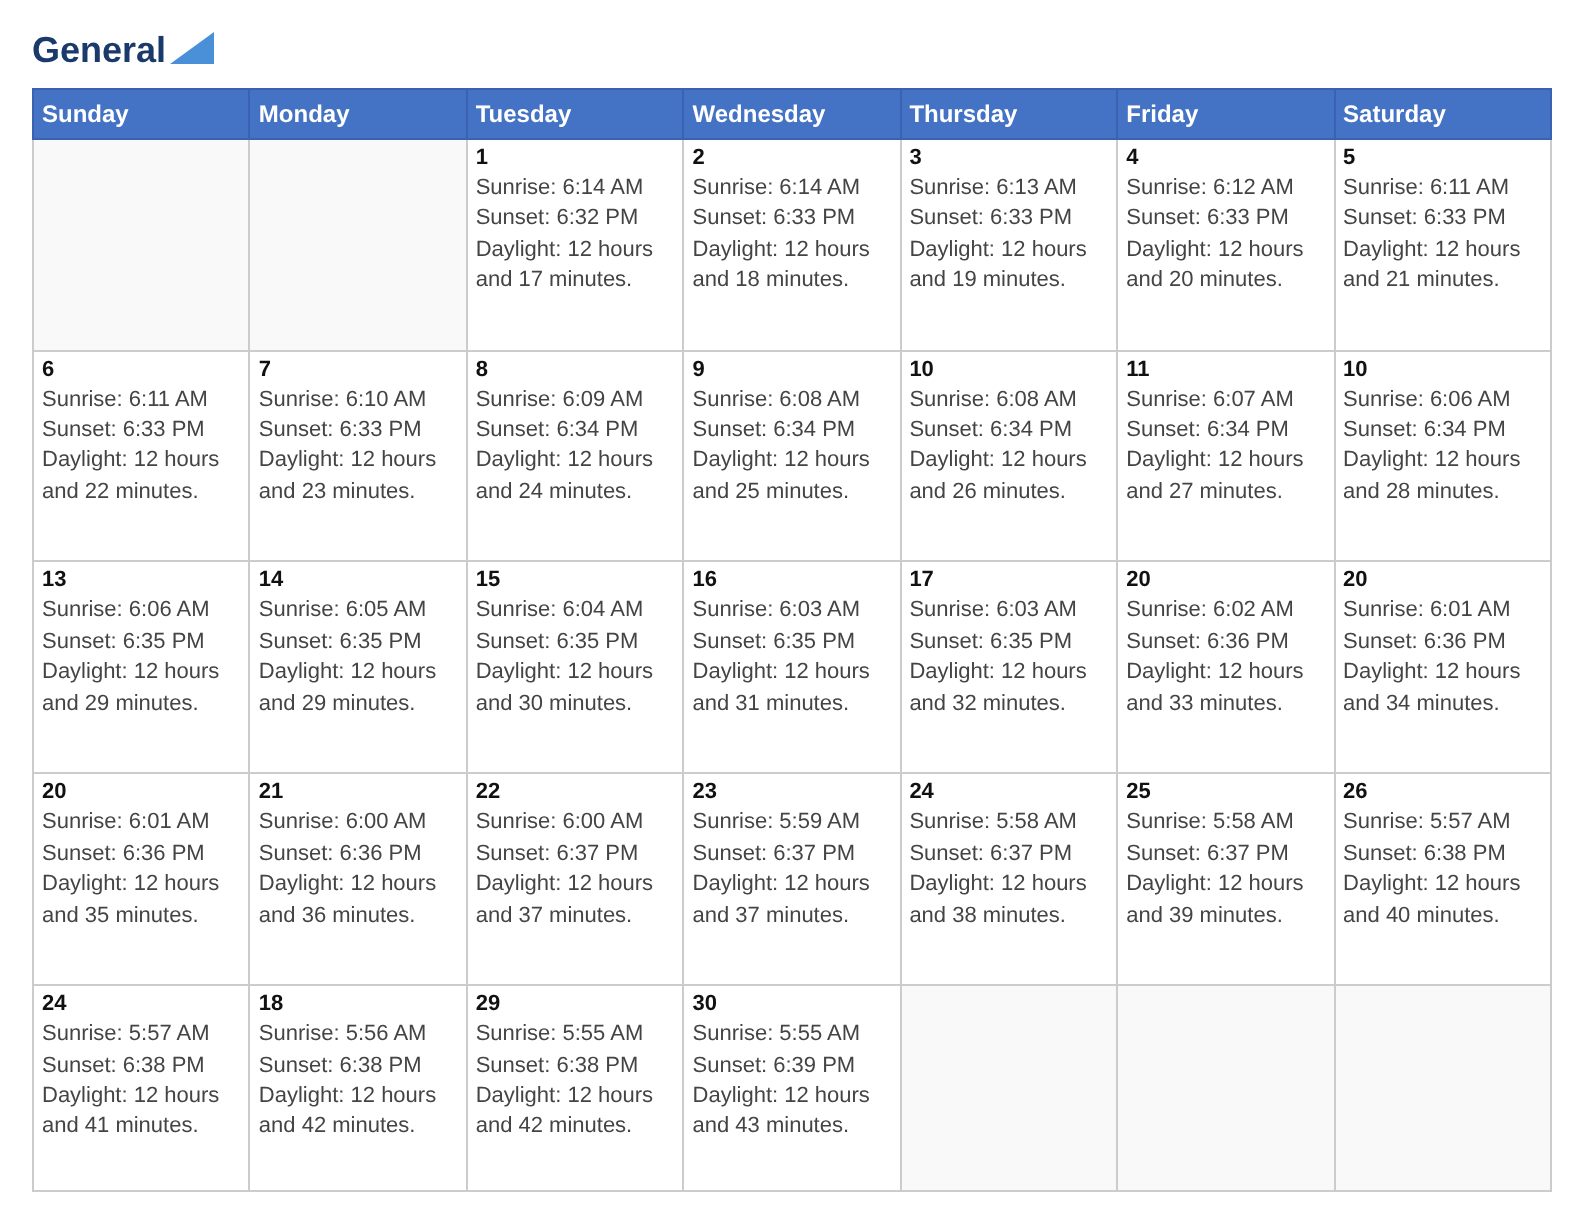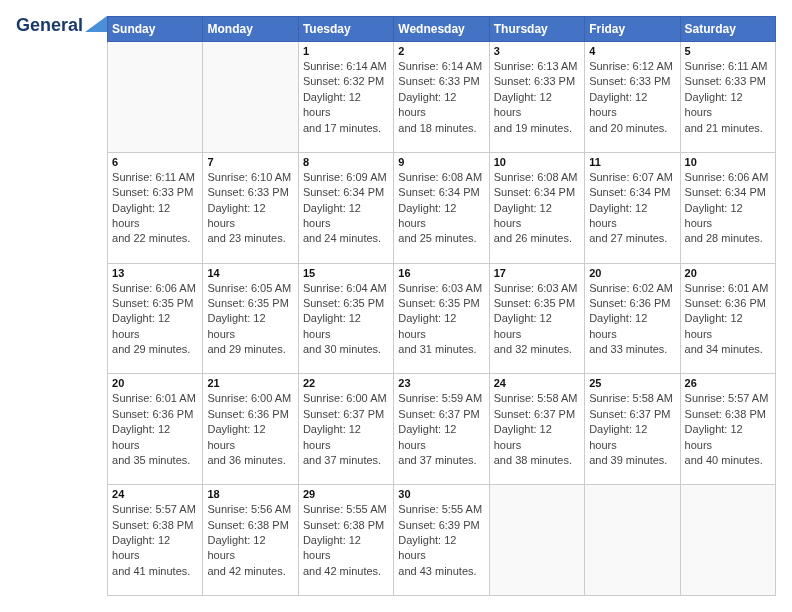--- a/index.html
+++ b/index.html
@@ -8,21 +8,21 @@
       height: 612px;
       font-family: Arial, sans-serif;
       background: #fff;
       overflow: hidden;
     }
     .page {
       width: 792px;
       height: 612px;
       padding: 16px;
       display: flex;
-      flex-direction: row;
+      flex-direction: column;
     }
     .header {
       display: flex;
       justify-content: space-between;
       align-items: flex-start;
       margin-bottom: 10px;
     }
     .logo {
       display: flex;
       flex-direction: column;

